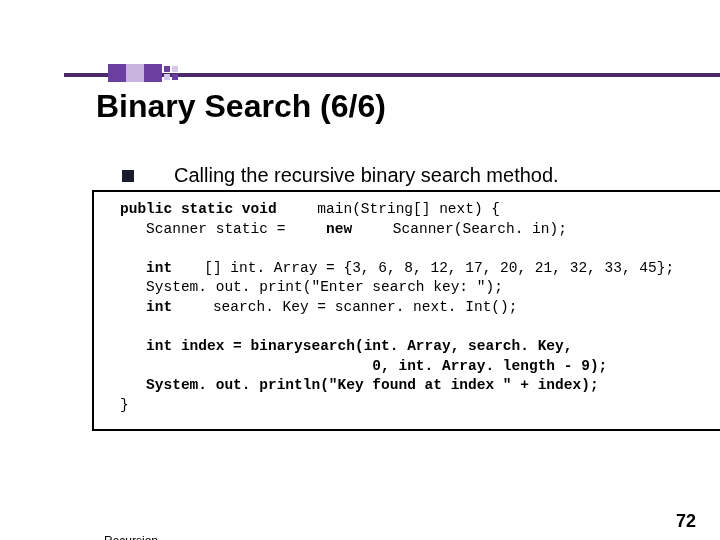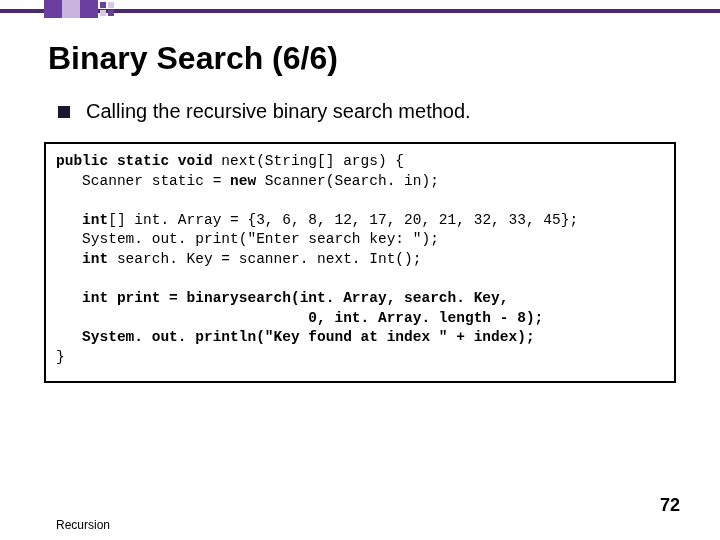--- a/index.html
+++ b/index.html
@@ -1,15 +1,15 @@
 <!DOCTYPE html>
 <html><head>
 <meta charset="utf-8">
 <style>
-  * { margin: 0; padding: 0; box-sizing: border-box; }
+  * { margin: 16px; padding: 0; box-sizing: border-box; }
   body {
     width: 720px;
     height: 540px;
     background: #fff;
     font-family: Arial, Helvetica, sans-serif;
     position: relative;
     overflow: hidden;
   }
   .topbar {
     position: absolute;
@@ -45,21 +45,21 @@
     left: 48px; top: 40px;
     font-size: 32px;
     font-weight: bold;
     color: #000;
   }
   .bullet-row {
     position: absolute;
     left: 58px; top: 100px;
     display: flex;
     align-items: center;
-    gap: 16px;
+    gap: 8px;
   }
   .bullet-sq {
     width: 12px; height: 12px;
     background: #1a1a2e;
     flex-shrink: 0;
   }
   .bullet-text {
     font-size: 20px;
     color: #000;
   }
@@ -104,26 +104,26 @@
   <div class="tiny t4"></div>
 </div>
 
 <div class="title">Binary Search (6/6)</div>
 
 <div class="bullet-row">
   <div class="bullet-sq"></div>
   <div class="bullet-text">Calling the recursive binary search method.</div>
 </div>
 
-<div class="codebox"><b>public static void</b><span> next(String[] args) {</span>
+<div class="codebox"><b>public static void</b><span> main(String[] next) {</span>
 <span>   Scanner static = </span><b>new</b><span> Scanner(Search. in);</span>
 <span></span>
 <b>   int</b><span>[] int. Array = {3, 6, 8, 12, 17, 20, 21, 32, 33, 45};</span>
 <span>   System. out. print("Enter search key: ");</span>
 <b>   int</b><span> search. Key = scanner. next. Int();</span>
 <span></span>
-<b>   int print = binarysearch(int. Array, search. Key,</b>
-<b>                             0, int. Array. length - 8);</b>
+<b>   int index = binarysearch(int. Array, search. Key,</b>
+<b>                             0, int. Array. length - 9);</b>
 <b>   System. out. println("Key found at index " + index);</b>
 <span>}</span></div>
 
 <div class="footer-left">Recursion</div>
 <div class="footer-right">72</div>
 
 </body></html>

